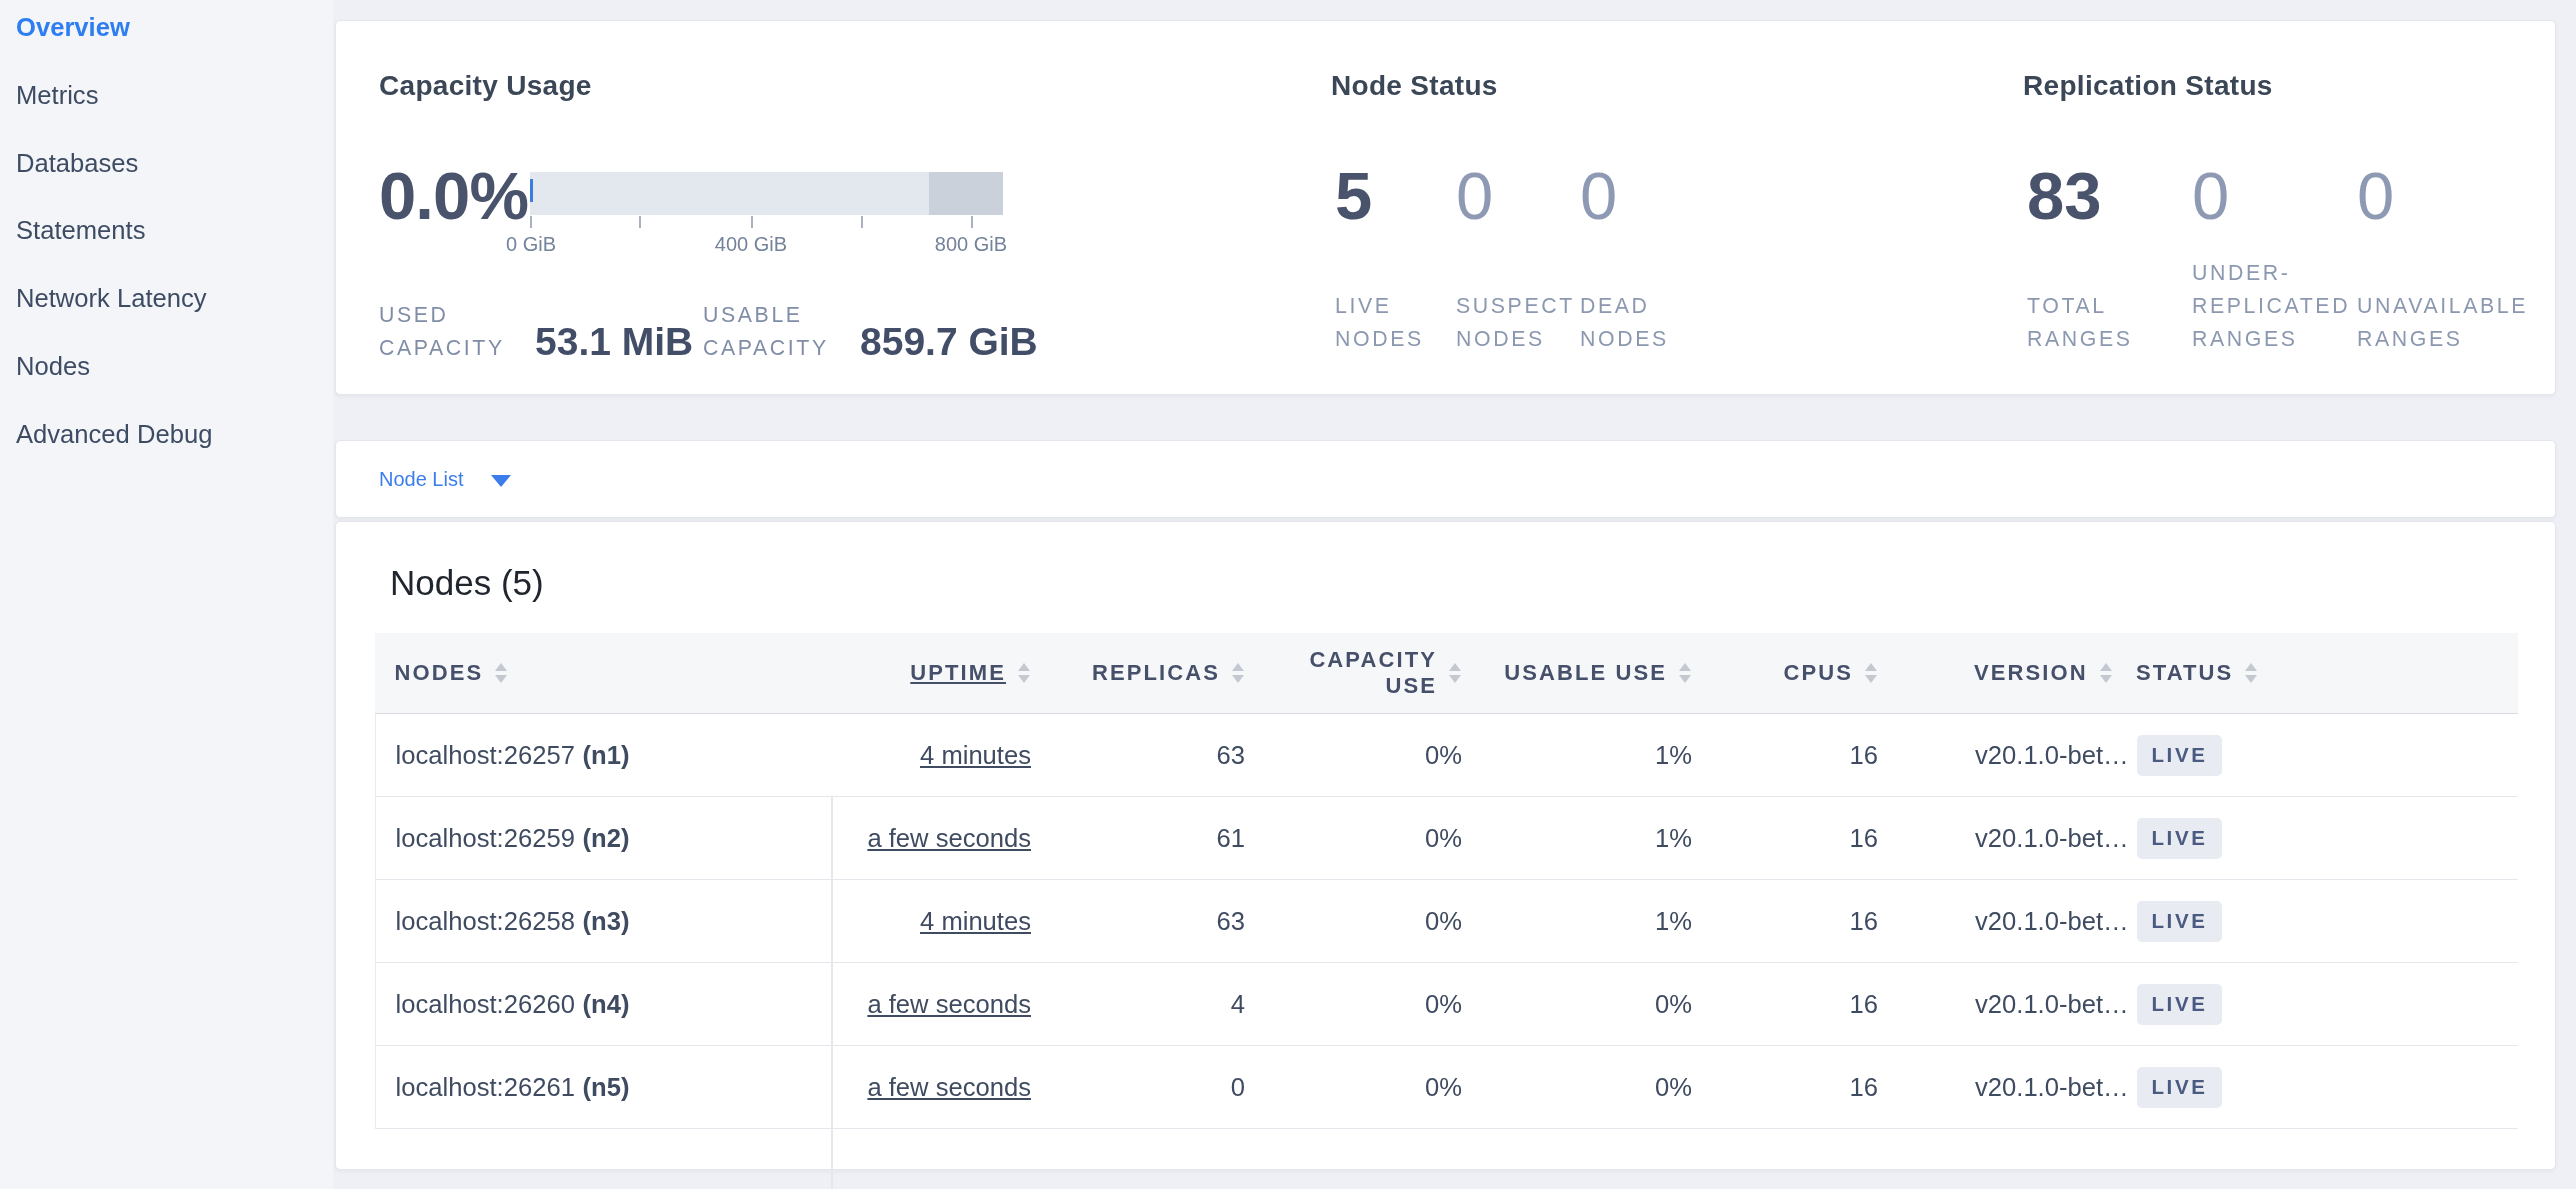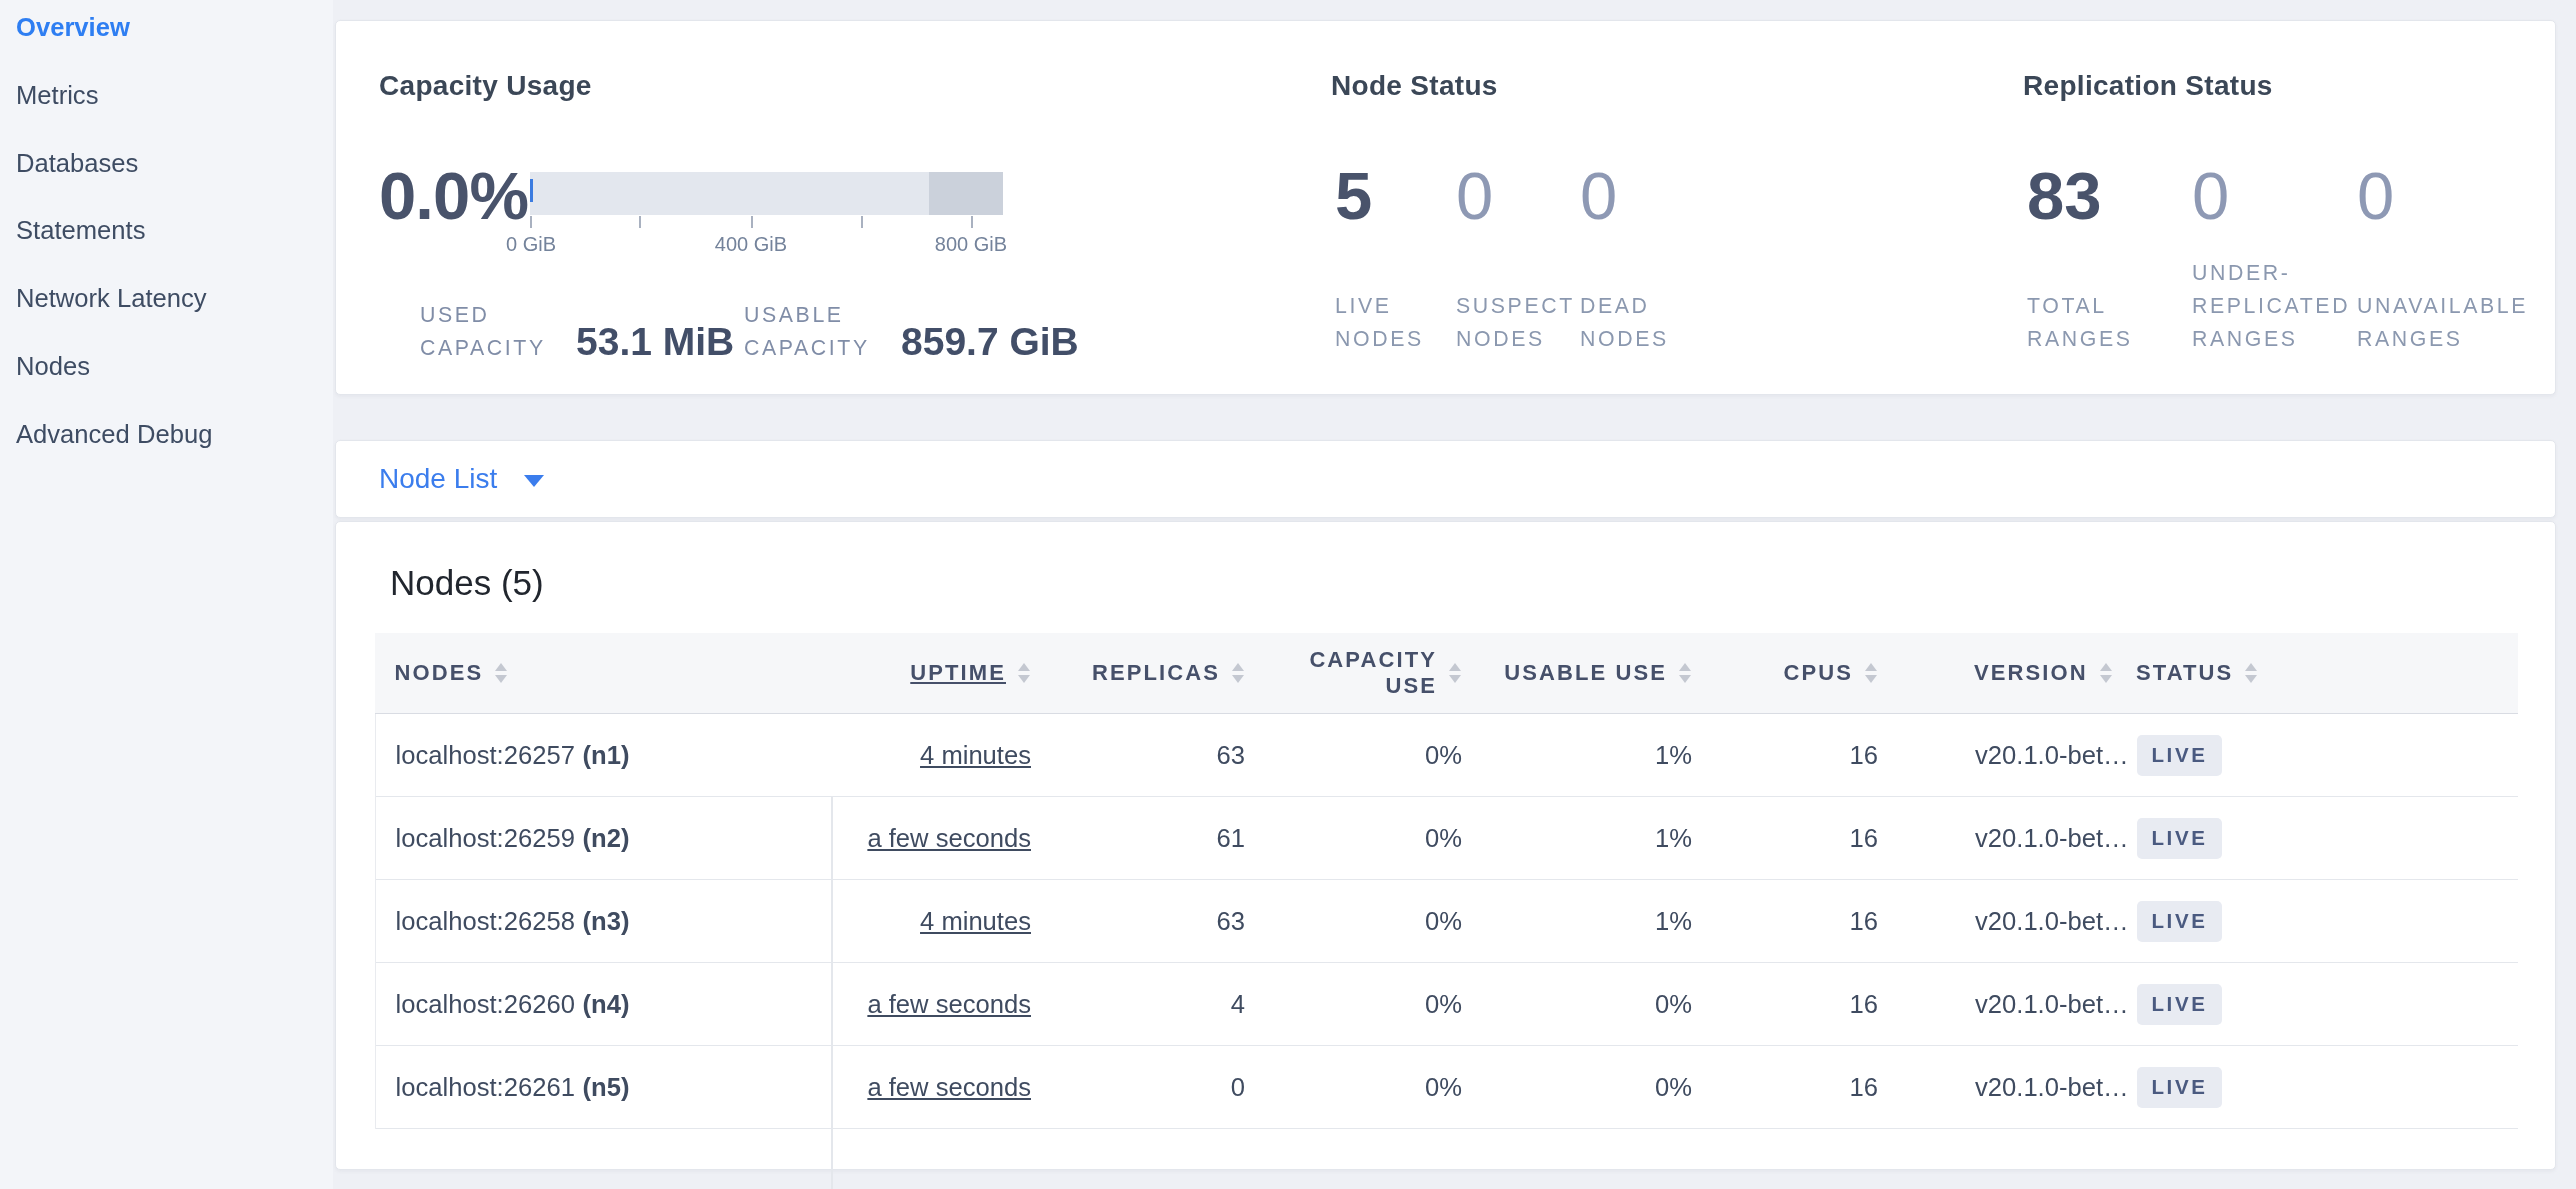--- a/index.html
+++ b/index.html
@@ -59,21 +59,21 @@
   }
   .axis-tick {
     position:absolute; top:195px; width:1.7px; height:12.8px; background:#a9b1c0;
   }
   .axis-label {
     position:absolute; top:212px; transform:translateX(-50%);
     font-size:20px; color:#74839b; white-space:nowrap;
   }
   #cap-stats {
     position:absolute; left:43px; top:278px;
-    display:flex; align-items:flex-end;margin-left:41px;
+    display:flex; align-items:flex-end;
   }
   .cap-stat-label {
     font-size:21.3px; letter-spacing:2.6px; color:#808da7; line-height:33px;
   }
   .cap-stat-value {
     font-size:39px; font-weight:600; color:#424e68; line-height:43px;
     padding-bottom:1.7px; white-space:nowrap;
   }
   #used-label   { width:156px; }
   #used-value   { width:168px; }
@@ -96,21 +96,21 @@
   
   #rs-stat-0 { left:1691px; width:158px; }
   #rs-stat-1 { left:1856px; width:166px; }
   #rs-stat-2 { left:2021px; width:200px; }
 
   
   #node-list-btn {
     position:absolute; left:43px; top:0; height:100%;
     display:flex; align-items:center; cursor:pointer;
   }
-  #node-list-label { font-size:28px; color:#3b7ded; }
+  #node-list-label { font-size:20px; color:#3b7ded; }
   .caret-down {
     width:0; height:0; margin-left:27px; margin-top:4.3px;
     border-left:10.2px solid transparent; border-right:10.2px solid transparent;
     border-top:12.8px solid #3b7ded;
   }
 
   
   #nodes-title {
     position:absolute; left:54px; top:41px;
     font-size:35px; font-weight:500; color:#21262e;

